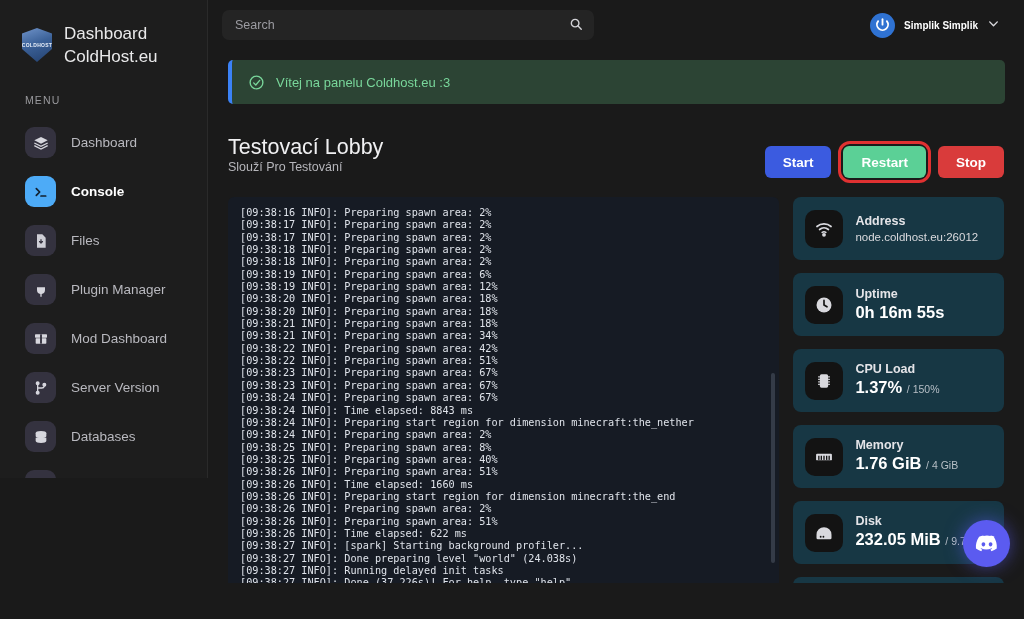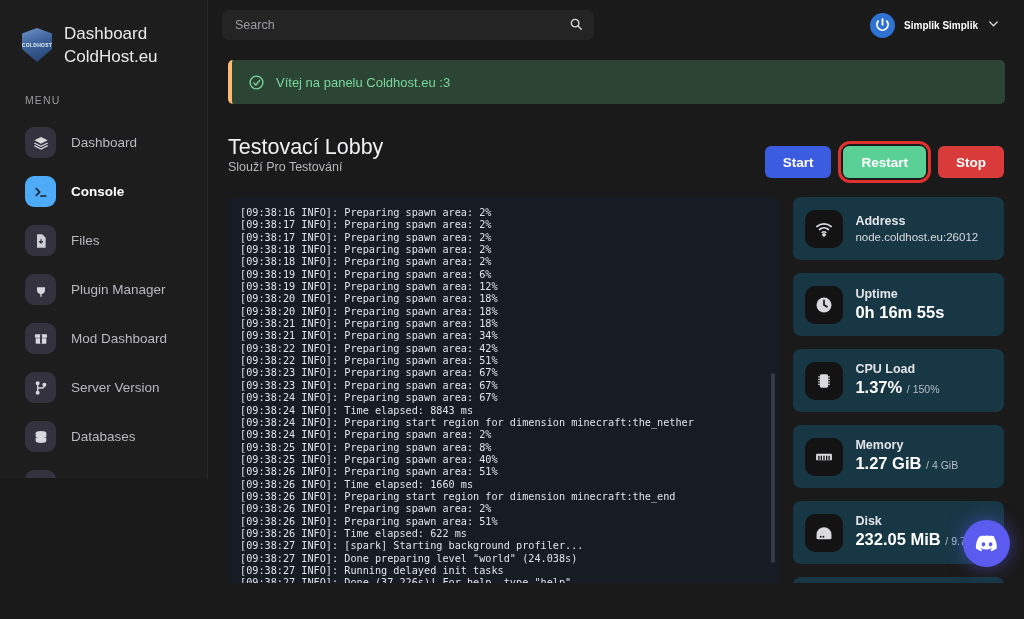--- a/index.html
+++ b/index.html
@@ -78,21 +78,21 @@
     width: 25px; height: 25px; border-radius: 50%;
     background: #2f72d2; display: flex; align-items: center; justify-content: center;
   }
   .user-name { color: #ffffff; font-size: 10px; font-weight: bold; }
   .chev { color: #d9d9de; font-size: 12px; }
 
   
   .banner {
     margin: 10px 19px 0 20px;
     height: 44px; background: #2c4434;
-    border-left: 4px solid #fdba74;
+    border-left: 4px solid #3b82f6;
     border-radius: 5px;
     display: flex; align-items: center; gap: 11px; padding-left: 16px;
   }
   .banner-txt { color: #79d79b; font-size: 13px; }
 
   
   .title-row {
     display: flex; align-items: flex-start;
     padding: 30px 20px 0 20px;
     justify-content: flex-end;
@@ -427,21 +427,21 @@
                   <rect x="8" y="10.5" width="1.6" height="5"></rect>
                   <rect x="11.2" y="10.5" width="1.6" height="5"></rect>
                   <rect x="14.4" y="10.5" width="1.6" height="5"></rect>
                   <rect x="17.4" y="10.5" width="1.6" height="5"></rect>
                 </g>
               </svg>
           </span>
           <div class="stat-body">
             <div class="stat-label">Memory</div>
             <div class="stat-value">
-              <span>1.27 GiB</span>
+              <span>1.76 GiB</span>
               <span class="stat-sub">/ 4 GiB</span>
             </div>
           </div>
         </div>
 
         <div class="stat-card">
           <span class="stat-ico">
             <svg width="20" height="20" viewBox="0 0 24 24" fill="currentColor">
                 <path d="M3 14a9 9 0 0 1 18 0v4a1.6 1.6 0 0 1-1.6 1.6H4.6A1.6 1.6 0 0 1 3 18z"></path>
                 <circle cx="8" cy="16.5" r="1.1" fill="#131313"></circle>

